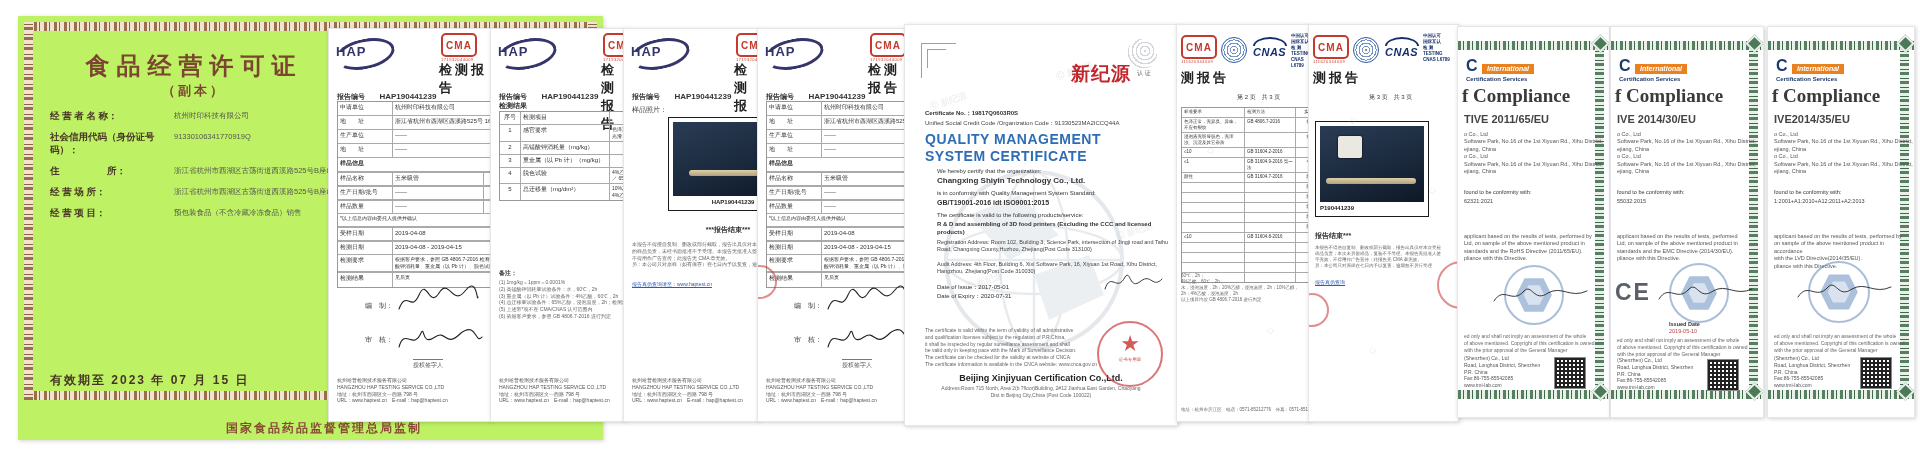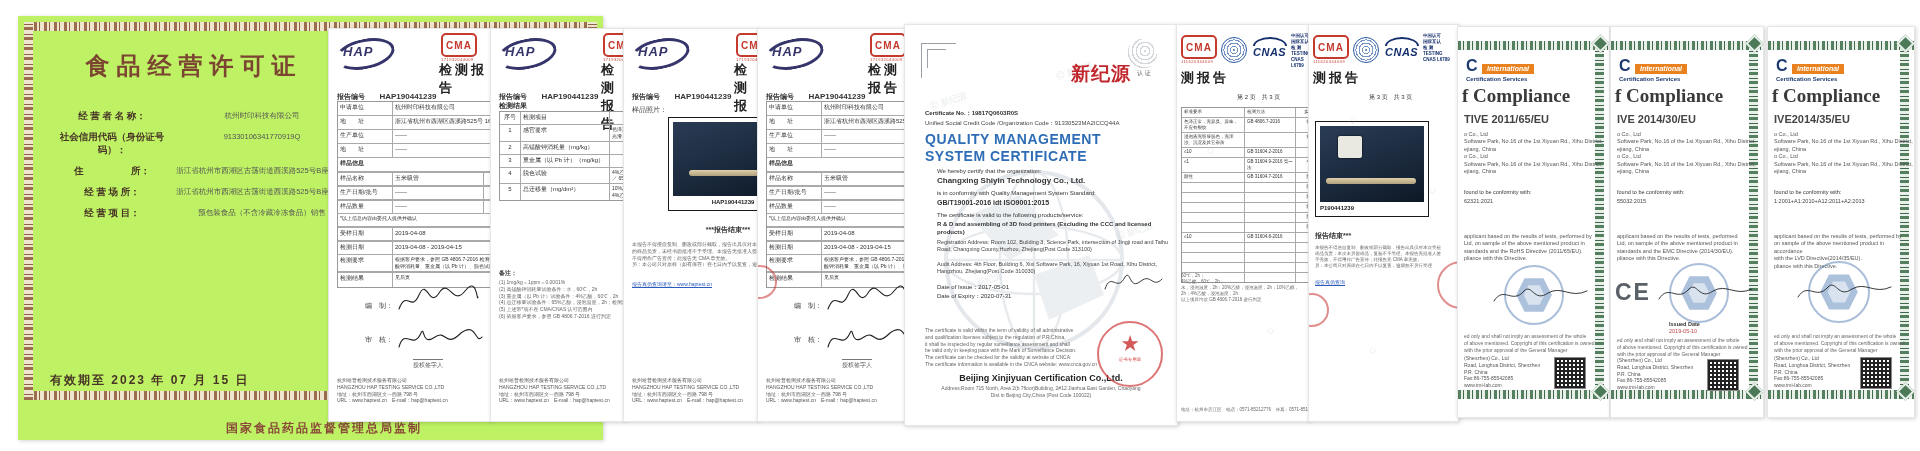--- a/index.html
+++ b/index.html
@@ -18,21 +18,21 @@
   .lbv{background:repeating-linear-gradient(0deg,#9b6f4e 0 3px,#f0e6d0 3px 5px,#8d6243 5px 6px,#f0e6d0 6px 10px);}
   .lic-title{font-family:"Liberation Serif",serif;font-size:24px;font-weight:bold;color:#7b4531;letter-spacing:7px;}
   .lic-sub{font-size:13px;color:#7b4531;letter-spacing:3px;font-weight:bold;}
   .lic-row{display:flex;margin-bottom:8px;}
   .lic-row .lab{width:124px;font-size:9.5px;font-weight:bold;color:#473426;flex:none;}
   .lic-row .val{flex:1;font-size:7.5px;color:#555;padding-top:1px;}
   
   .haplogo{width:58px;height:30px;}
   .haplogo .ell{position:absolute;left:0;top:2px;width:54px;height:24px;border:3px solid #35356b;
     border-radius:50%;transform:rotate(-12deg);border-left-color:transparent;}
-  .haplogo .t{position:absolute;left:8px;top:7px;font-weight:bold;font-style:italic;
+  .haplogo .t{position:absolute;left:1px;top:7px;font-weight:bold;
     font-size:13px;color:#35356b;letter-spacing:1px;}
   .cma{width:32px;height:20px;border:2.5px solid #c43a2d;border-radius:5px;color:#c43a2d;
     font-weight:bold;font-size:10px;display:flex;align-items:center;justify-content:center;letter-spacing:1px;background:#fff;}
   .cmano{font-size:4px;color:#c43a2d;letter-spacing:.5px;}
   .rep-title{font-size:13px;font-weight:bold;color:#222;letter-spacing:3px;}
   .tbl{border:1px solid #999;}
   .tr{display:flex;border-bottom:1px solid #aaa;}
   .tr:last-child{border-bottom:none;}
   .tc{border-right:1px solid #aaa;padding:1px 2px;}
   .tc:last-child{border-right:none;}
@@ -85,21 +85,22 @@
 <body>
 
 <div id="canvas">
 
   <section class="d lic" style="left:18px;top:16px;width:585px;height:424px;z-index:1;border:none;">
     <div class="a lb" style="left:6px;top:6px;right:6px;height:9px;"></div>
     <div class="a lb" style="left:6px;top:375px;right:6px;height:9px;"></div>
     <div class="a lbv" style="left:6px;top:6px;width:9px;height:378px;"></div>
     <div class="a lbv" style="right:6px;top:6px;width:9px;height:378px;"></div>
     <div class="a lic-title ctr" style="left:28px;top:34px;width:296px;">食品经营许可证</div>
-    <div class="a" style="left:32px;top:94px;width:300px;text-align:center;">
+    <div class="a lic-sub ctr" style="left:28px;top:66px;width:296px;">（副本）</div>
+    <div class="a" style="left:32px;top:94px;width:300px;">
 
         <div class="lic-row">
           <span class="lab">经 营 者 名 称：</span>
           <span class="val">杭州时印科技有限公司</span>
         </div>
 
         <div class="lic-row">
           <span class="lab">社会信用代码（身份证号码）：</span>
           <span class="val">91330106341770919Q</span>
         </div>

